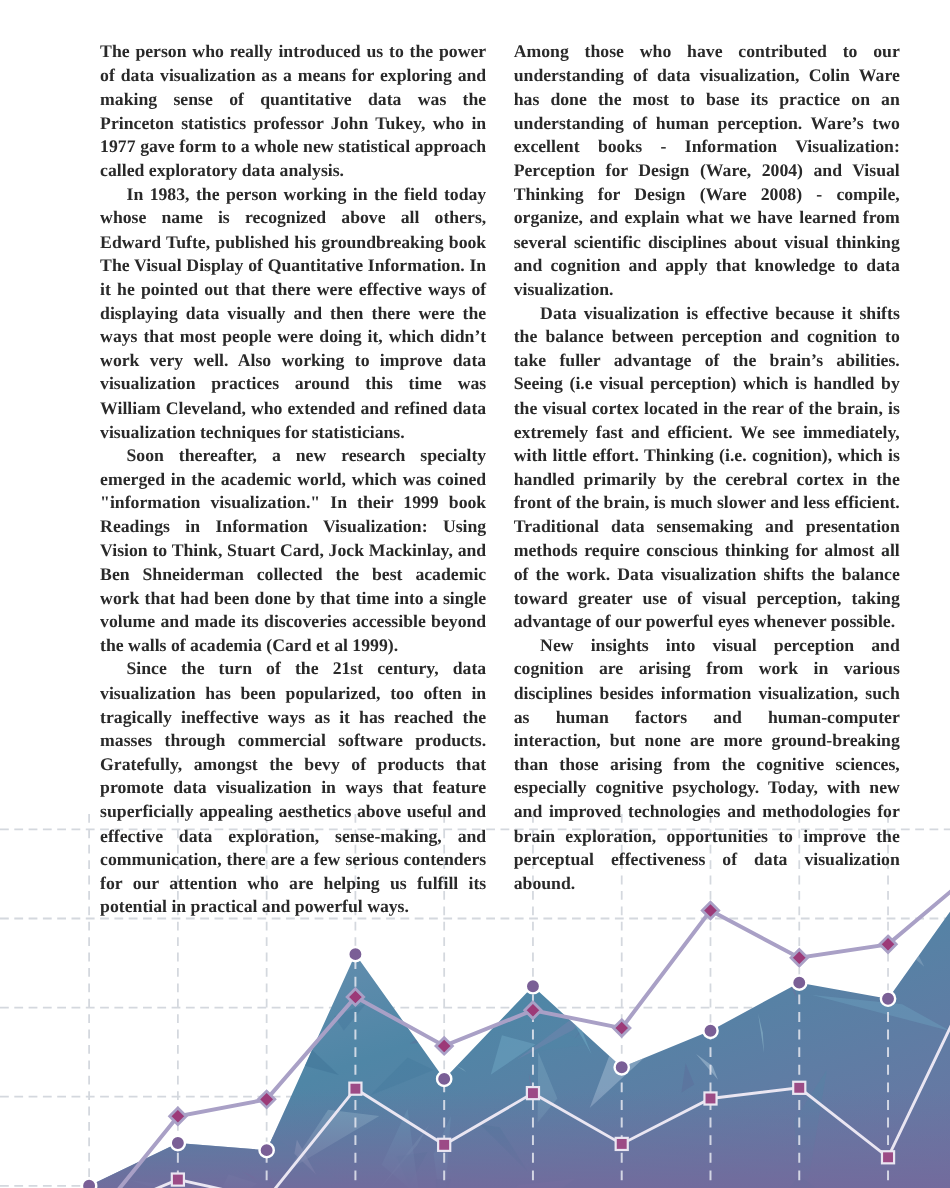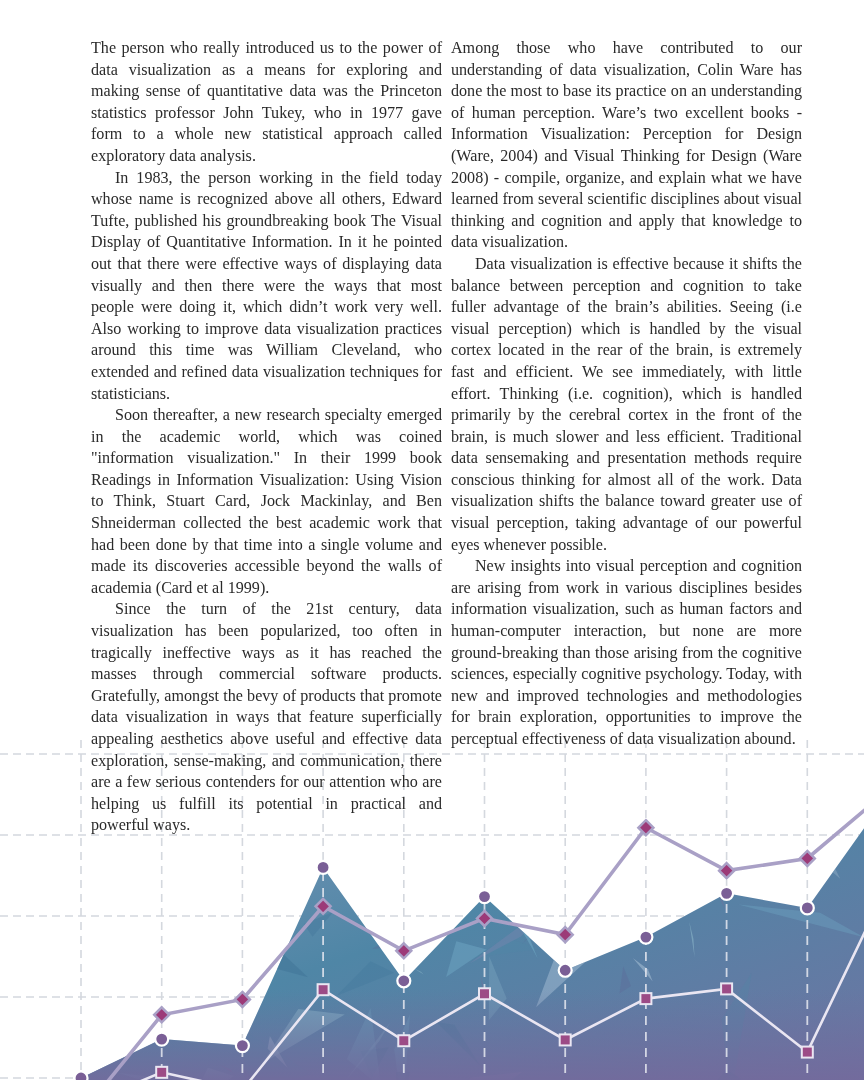--- a/index.html
+++ b/index.html
@@ -6,24 +6,24 @@
   body {
     width: 864px; height: 1080px; overflow: hidden; position: relative;
     background: #ffffff;
     font-family: "Liberation Serif", "DejaVu Serif", serif;
     color: #2a2a2a;
   }
   #chart-layer { position: absolute; left: 0; top: 0; width: 864px; height: 1080px; z-index: 0; }
   .col {
     position: absolute; top: 37px; width: 351px;
     font-size: 16.1px; line-height: 21.6px;
-    text-align: justify; z-index: 2;
+    text-align: justify; z-index: 2; font-weight: bold;
   }
   #col-left { left: 91px; }
-  #col-right { left: 451px; }
+  #col-right { left: 467px; }
   .col p { margin: 0; }
   .col p.indent { text-indent: 24px; }
 </style>
 </head>
 <body>
 
 <svg id="chart-layer" width="864" height="1080" viewBox="0 0 864 1080">
   <defs>
     <linearGradient id="areaGrad" x1="0" y1="0" x2="1" y2="1">
       <stop offset="0" stop-color="#7d97b8"></stop>

